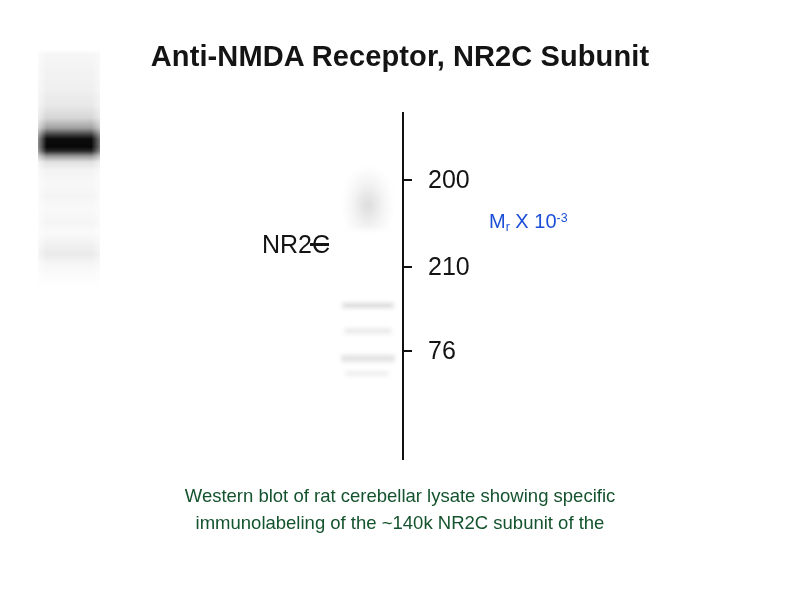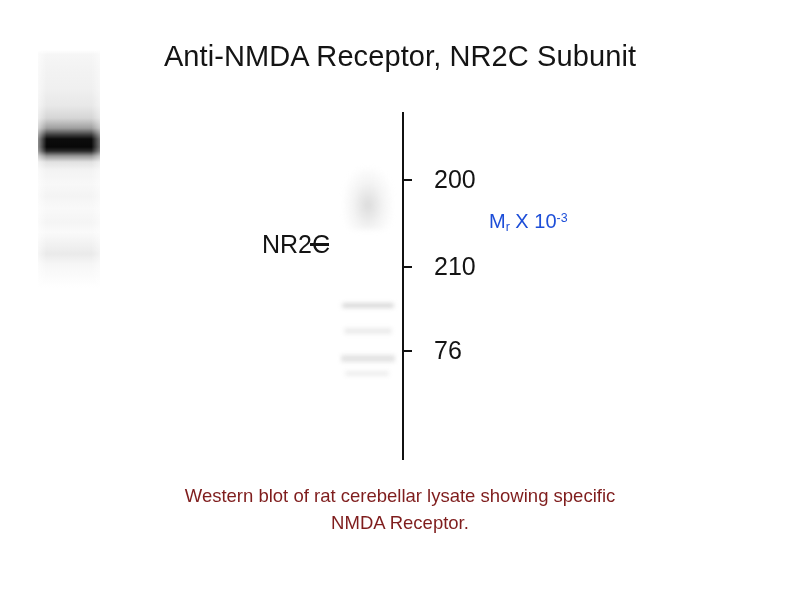--- a/index.html
+++ b/index.html
@@ -23,21 +23,21 @@
   }
 
   
   #figure-title {
     position: absolute;
     left: 0;
     right: 0;
     top: 40px;
     text-align: center;
     font-size: 29px;
-    font-weight: 400;
+    font-weight: 700;
     letter-spacing: 0.1px;
     color: #141414;
     white-space: nowrap;
   }
 
   
   #blot-panel {
     position: absolute;
     left: 300px;
     top: 105px;
@@ -130,21 +130,21 @@
     align-items: center;
     height: 0;
   }
   .mw-tick {
     width: 10px;
     height: 2px;
     background: #111111;
     flex: 0 0 auto;
   }
   .mw-label {
-    margin-left: 22px;
+    margin-left: 16px;
     font-size: 25px;
     line-height: 1;
     color: #141414;
     transform: translateY(-1px);
     white-space: nowrap;
   }
 
   
   #mr-annotation {
     position: absolute;
@@ -189,21 +189,21 @@
 
   
   #figure-caption {
     position: absolute;
     left: 110px;
     right: 110px;
     top: 482px;
     text-align: center;
     font-size: 18.5px;
     line-height: 1.47;
-    color: #7f1d1d;
+    color: #14532d;
   }
   #figure-caption span { display: block; }
 </style>
 </head>
 <body>
 
 <div id="figure">
 
   <div id="figure-title">Anti-NMDA Receptor, NR2C Subunit</div>
 
@@ -234,16 +234,16 @@
     <div class="mw-label">76</div>
   </div>
 
   <div id="mr-annotation"><span>M</span><sub>r</sub><span> X 10</span><sup>-3</sup></div>
 
   <div id="band-label">NR2C</div>
   <div id="band-pointer-dash"></div>
 
   <div id="figure-caption">
     <span>Western blot of rat cerebellar lysate showing specific</span>
-    <span>NMDA Receptor.</span>
+    <span>immunolabeling of the ~140k NR2C subunit of the</span>
   </div>
 
 </div>
 
 </body></html>

